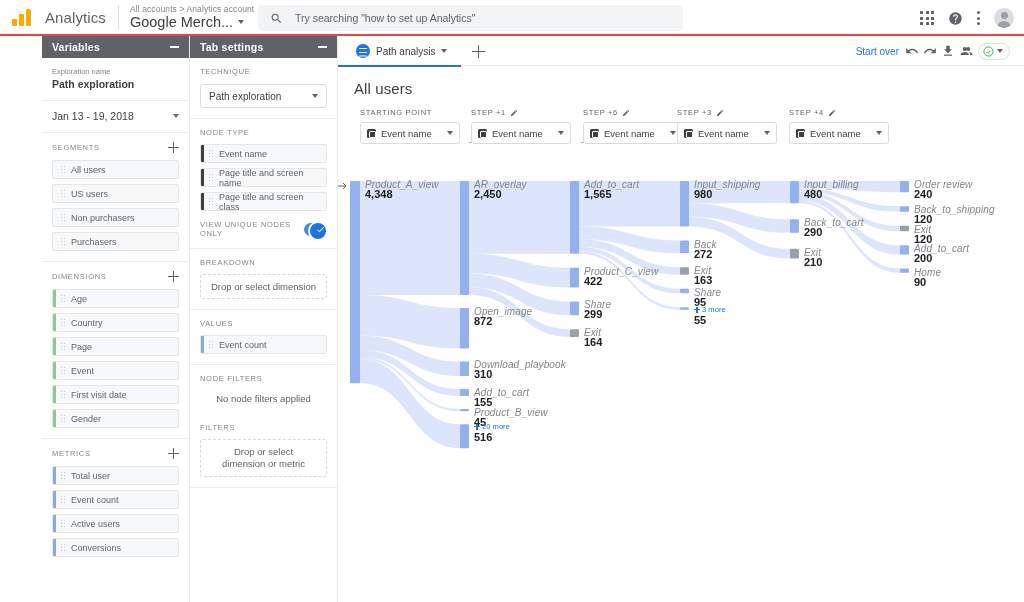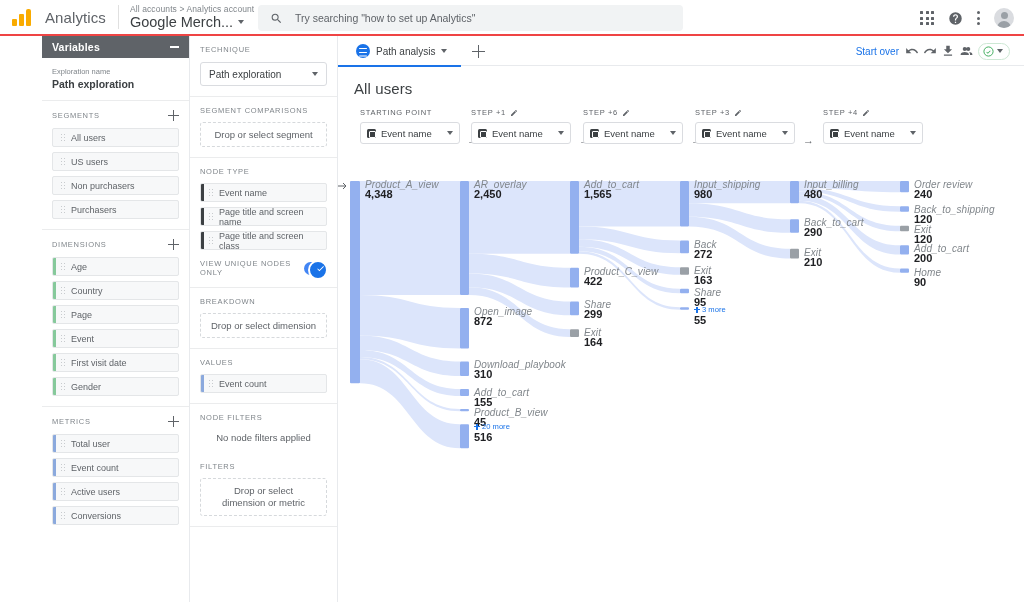--- a/index.html
+++ b/index.html
@@ -193,20 +193,26 @@
   <div class="panel-head">
     <span>Variables</span>
     <span class="minus"></span>
   </div>
 
   <div class="section">
     <div class="expl-name">Exploration name</div>
     <div class="expl-val">Path exploration</div>
   </div>
 
+  <div class="section">
+    <div class="daterow">
+      <span>Jan 13 - 19, 2018</span>
+      <span class="caret"></span>
+    </div>
+  </div>
 
   <div class="section">
     <div class="sec-head">
       <span class="sec-label">SEGMENTS</span>
       <span class="plus"></span>
     </div>
     <div class="chip seg">
         <span class="bar"></span>
         <span class="grip"></span>
         <span>All users</span>
@@ -287,35 +293,33 @@
       </div>
     <div class="chip met" style="margin-bottom:0">
         <span class="bar"></span>
         <span class="grip"></span>
         <span>Conversions</span>
       </div>
   </div>
 </div>
 
 <div class="panel" id="tabsettings-panel">
+  <div class="panel-head">
+    <span>Tab settings</span>
+    <span class="minus"></span>
+  </div>
 
   <div class="section">
     <div class="sec-label" style="margin-bottom:8px">TECHNIQUE</div>
     <div class="select">
       <span>Path exploration</span>
       <span class="caret"></span>
     </div>
   </div>
 
-  <div class="section">
-    <div class="sec-label" style="margin-bottom:7px">SEGMENT COMPARISONS</div>
-    <div class="dropzone">
-      <span>Drop or select segment</span>
-    </div>
-  </div>
 
   <div class="section">
     <div class="sec-label" style="margin-bottom:7px">NODE TYPE</div>
     <div class="chip node">
         <span class="bar"></span>
         <span class="grip"></span>
         <span>Event name</span>
       </div>
     <div class="chip node">
         <span class="bar"></span>
@@ -446,36 +450,36 @@
           </svg>
       </div>
       <div class="step-sel" style="width:100px">
         <span class="ev-ico"></span>
         <span style="flex:1">Event name</span>
         <span class="caret"></span>
       </div>
     </div>
     <span class="arrow" style="left:353px">→</span>
 
-    <div class="step" style="left:357px">
+    <div class="step" style="left:339px">
       <div class="step-label">
         <span>STEP +3</span>
         <svg width="8" height="8" viewBox="0 0 24 24">
             <path fill="#5f6368" d="M3 17.25V21h3.75L17.81 9.94l-3.75-3.75L3 17.25zM20.71 7.04a1 1 0 0 0 0-1.41l-2.34-2.34a1 1 0 0 0-1.41 0l-1.83 1.83 3.75 3.75 1.83-1.83z"></path>
           </svg>
       </div>
       <div class="step-sel" style="width:100px">
         <span class="ev-ico"></span>
         <span style="flex:1">Event name</span>
         <span class="caret"></span>
       </div>
     </div>
     <span class="arrow" style="left:465px">→</span>
 
-    <div class="step" style="left:485px">
+    <div class="step" style="left:451px">
       <div class="step-label">
         <span>STEP +4</span>
         <svg width="8" height="8" viewBox="0 0 24 24">
             <path fill="#5f6368" d="M3 17.25V21h3.75L17.81 9.94l-3.75-3.75L3 17.25zM20.71 7.04a1 1 0 0 0 0-1.41l-2.34-2.34a1 1 0 0 0-1.41 0l-1.83 1.83 3.75 3.75 1.83-1.83z"></path>
           </svg>
       </div>
       <div class="step-sel" style="width:100px">
         <span class="ev-ico"></span>
         <span style="flex:1">Event name</span>
         <span class="caret"></span>

